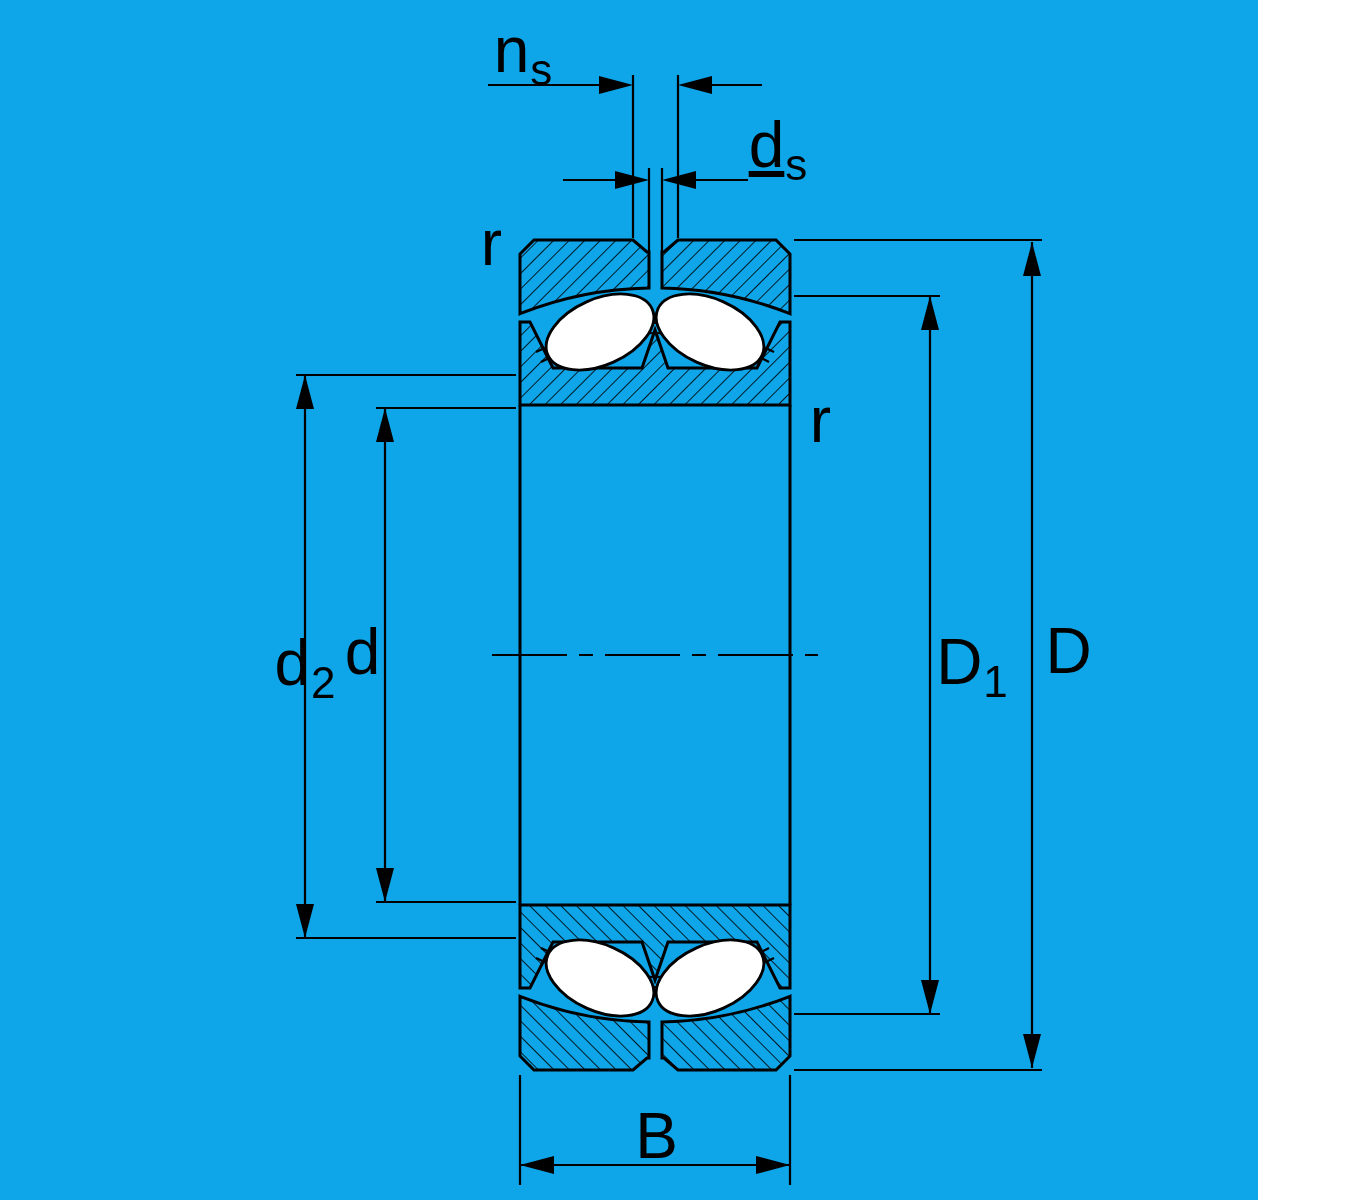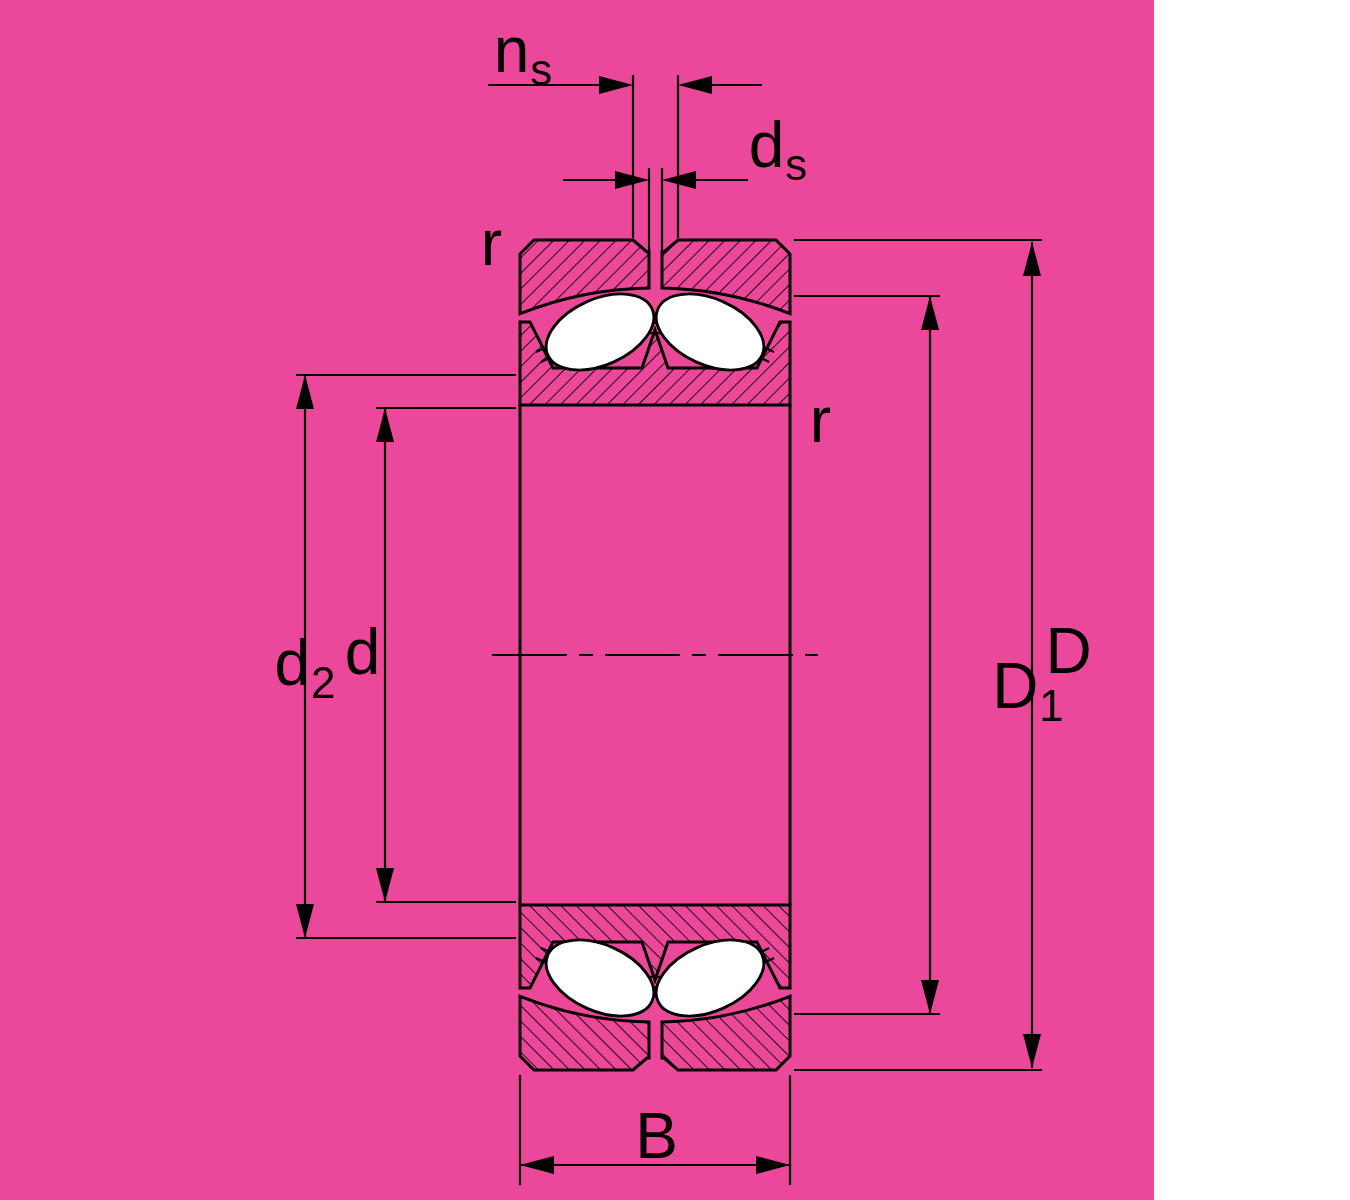--- a/index.html
+++ b/index.html
@@ -2,23 +2,23 @@
 <html><head>
 <meta charset="utf-8">
 <style>
   html, body {
     margin: 0;
     padding: 0;
     background: #ffffff;
   }
   .canvas {
     position: relative;
-    width: 1154px;
+    width: 1258px;
     height: 1200px;
-    background: #ec4899;
+    background: #0ea5e9;
     overflow: hidden;
   }
   .drawing-svg {
     position: absolute;
     left: 0;
     top: 0;
     width: 1350px;
     height: 1200px;
   }
   
@@ -172,41 +172,41 @@
         <path class="arrow" d="M 520 1165 L 554 1156 L 554 1174 Z"></path>
         <path class="arrow" d="M 790 1165 L 756 1156 L 756 1174 Z"></path>
       </g>
     </g>
   </svg>
 
   <div class="dim-label" style="left:523px; top:50px;">
     <span class="base">n</span><span class="sub">s</span>
   </div>
 
-  <div class="dim-label" style="left:778px; top:145px;">
+  <div class="dim-label" style="left:778px; top:145px;text-decoration:underline;">
     <span class="base">d</span><span class="sub">s</span>
   </div>
 
   <div class="dim-label" style="left:492px; top:243px;">
     <span class="base">r</span><span class="sub"></span>
   </div>
 
   <div class="dim-label" style="left:821px; top:420px;">
     <span class="base">r</span><span class="sub"></span>
   </div>
 
   <div class="dim-label" style="left:268px; top:663px;margin-left:37px;">
     <span class="base">d</span><span class="sub">2</span>
   </div>
 
   <div class="dim-label" style="left:363px; top:652px;">
     <span class="base">d</span><span class="sub"></span>
   </div>
 
-  <div class="dim-label" style="left:1028px; top:662px;margin-top:24px;">
+  <div class="dim-label" style="left:972px; top:662px;">
     <span class="base">D</span><span class="sub">1</span>
   </div>
 
   <div class="dim-label" style="left:1069px; top:651px;">
     <span class="base">D</span><span class="sub"></span>
   </div>
 
   <div class="dim-label" style="left:657px; top:1136px;">
     <span class="base">B</span><span class="sub"></span>
   </div>

